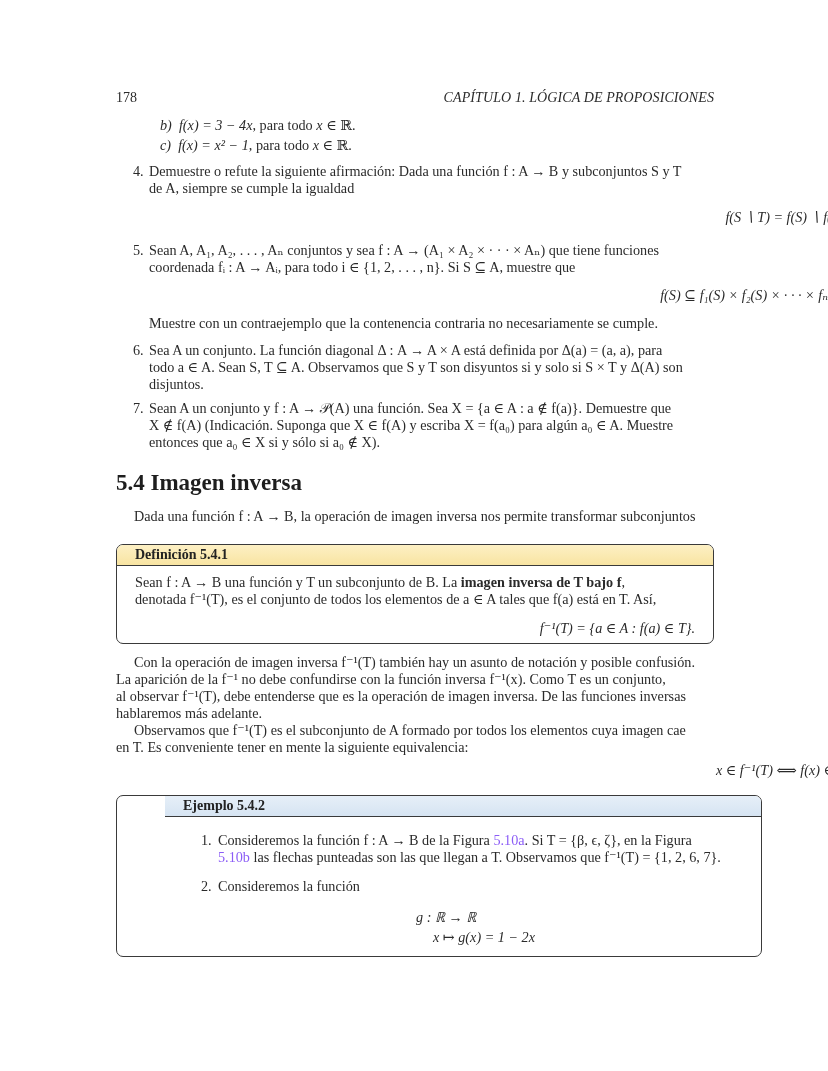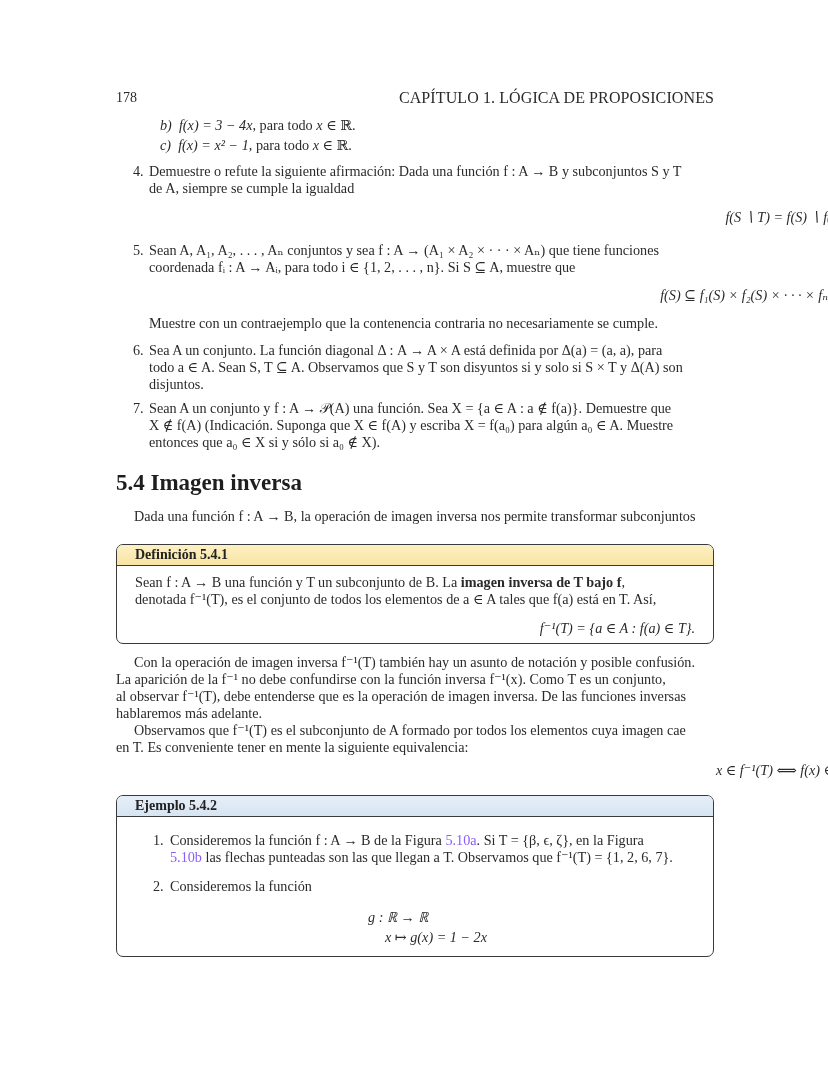--- a/index.html
+++ b/index.html
@@ -3,21 +3,21 @@
 <meta charset="utf-8">
 <style>
   html, body { margin: 0; padding: 0; background: #ffffff; }
   body { width: 828px; height: 1071px; position: relative; overflow: hidden;
          font-family: "DejaVu Serif", "Liberation Serif", serif; color: #222; }
   .page { position: absolute; left: 0; top: 0; width: 828px; height: 1071px; }
   .txt { font-family: "Liberation Serif", "DejaVu Serif", serif; font-size: 14.2px; line-height: 17px; color: #2a2a2a; }
   .m { font-style: italic; }
   .abs { position: absolute; }
   .pagenum { left: 116px; top: 89px; font-size: 14px; }
-  .runhead { right: 114px; top: 89px; font-size: 16px; letter-spacing: 0.1px; }
+  .runhead { right: 114px; top: 89px; font-size: 14px; font-style: italic; letter-spacing: 0.1px; }
   .item { position: absolute; left: 133px; width: 580px; }
   .item .num { position: absolute; left: 0; top: 0; }
   .item .body { margin-left: 16px; text-align: justify; }
   .sub { position: absolute; left: 160px; }
   .display { position: absolute; left: 0; width: 828px; text-align: right; padding-left: 20px; }
   .section { position: absolute; left: 116px; top: 470px; font-size: 23px; font-weight: bold; font-family: "Liberation Serif", "DejaVu Serif", serif; color: #1e1e1e; }
   .para { position: absolute; left: 116px; width: 597px; text-align: justify; }
   .indent { text-indent: 18px; }
   .box { position: absolute; left: 116px; width: 596px; border: 1.3px solid #3a3a3a; border-radius: 7px; background: #fff; overflow: hidden; }
   .box-head { height: 20px; border-bottom: 1.3px solid #3a3a3a; padding-left: 18px; font-weight: bold; font-size: 14px; line-height: 20px; font-family: "Liberation Serif", "DejaVu Serif", serif; color: #222; }
@@ -103,21 +103,21 @@
   <div class="para txt" style="top:654px;">
     <div class="indent">Con la operación de imagen inversa f⁻¹(T) también hay un asunto de notación y posible confusión.</div>
     <div>La aparición de la f⁻¹ no debe confundirse con la función inversa f⁻¹(x). Como T es un conjunto,</div>
     <div>al observar f⁻¹(T), debe entenderse que es la operación de imagen inversa. De las funciones inversas</div>
     <div>hablaremos más adelante.</div>
     <div class="indent">Observamos que f⁻¹(T) es el subconjunto de A formado por todos los elementos cuya imagen cae</div>
     <div>en T. Es conveniente tener en mente la siguiente equivalencia:</div>
   </div>
   <div class="display txt m" style="top:762px;">x ∈ f⁻¹(T) ⟺ f(x) ∈ T.</div>
 
-  <div class="box" style="top:795px; height:160px;">
+  <div class="box" style="top:795px; height:160px;padding-left:48px;">
     <div class="box-head ex-head">Ejemplo 5.4.2</div>
     <div class="box-body txt" style="height:138px;">
       <div class="abs" style="left:36px; top:15px; width:540px;">
         <span class="abs" style="left:0; top:0;">1.</span>
         <div style="margin-left:17px; text-align:justify;">
           <div>
             <span>Consideremos la función f : A → B de la Figura </span><span class="link">5.10a</span><span>. Si T = {β, ϵ, ζ}, en la Figura</span>
           </div>
           <div>
             <span class="link">5.10b</span><span> las flechas punteadas son las que llegan a T. Observamos que f⁻¹(T) = {1, 2, 6, 7}.</span>

